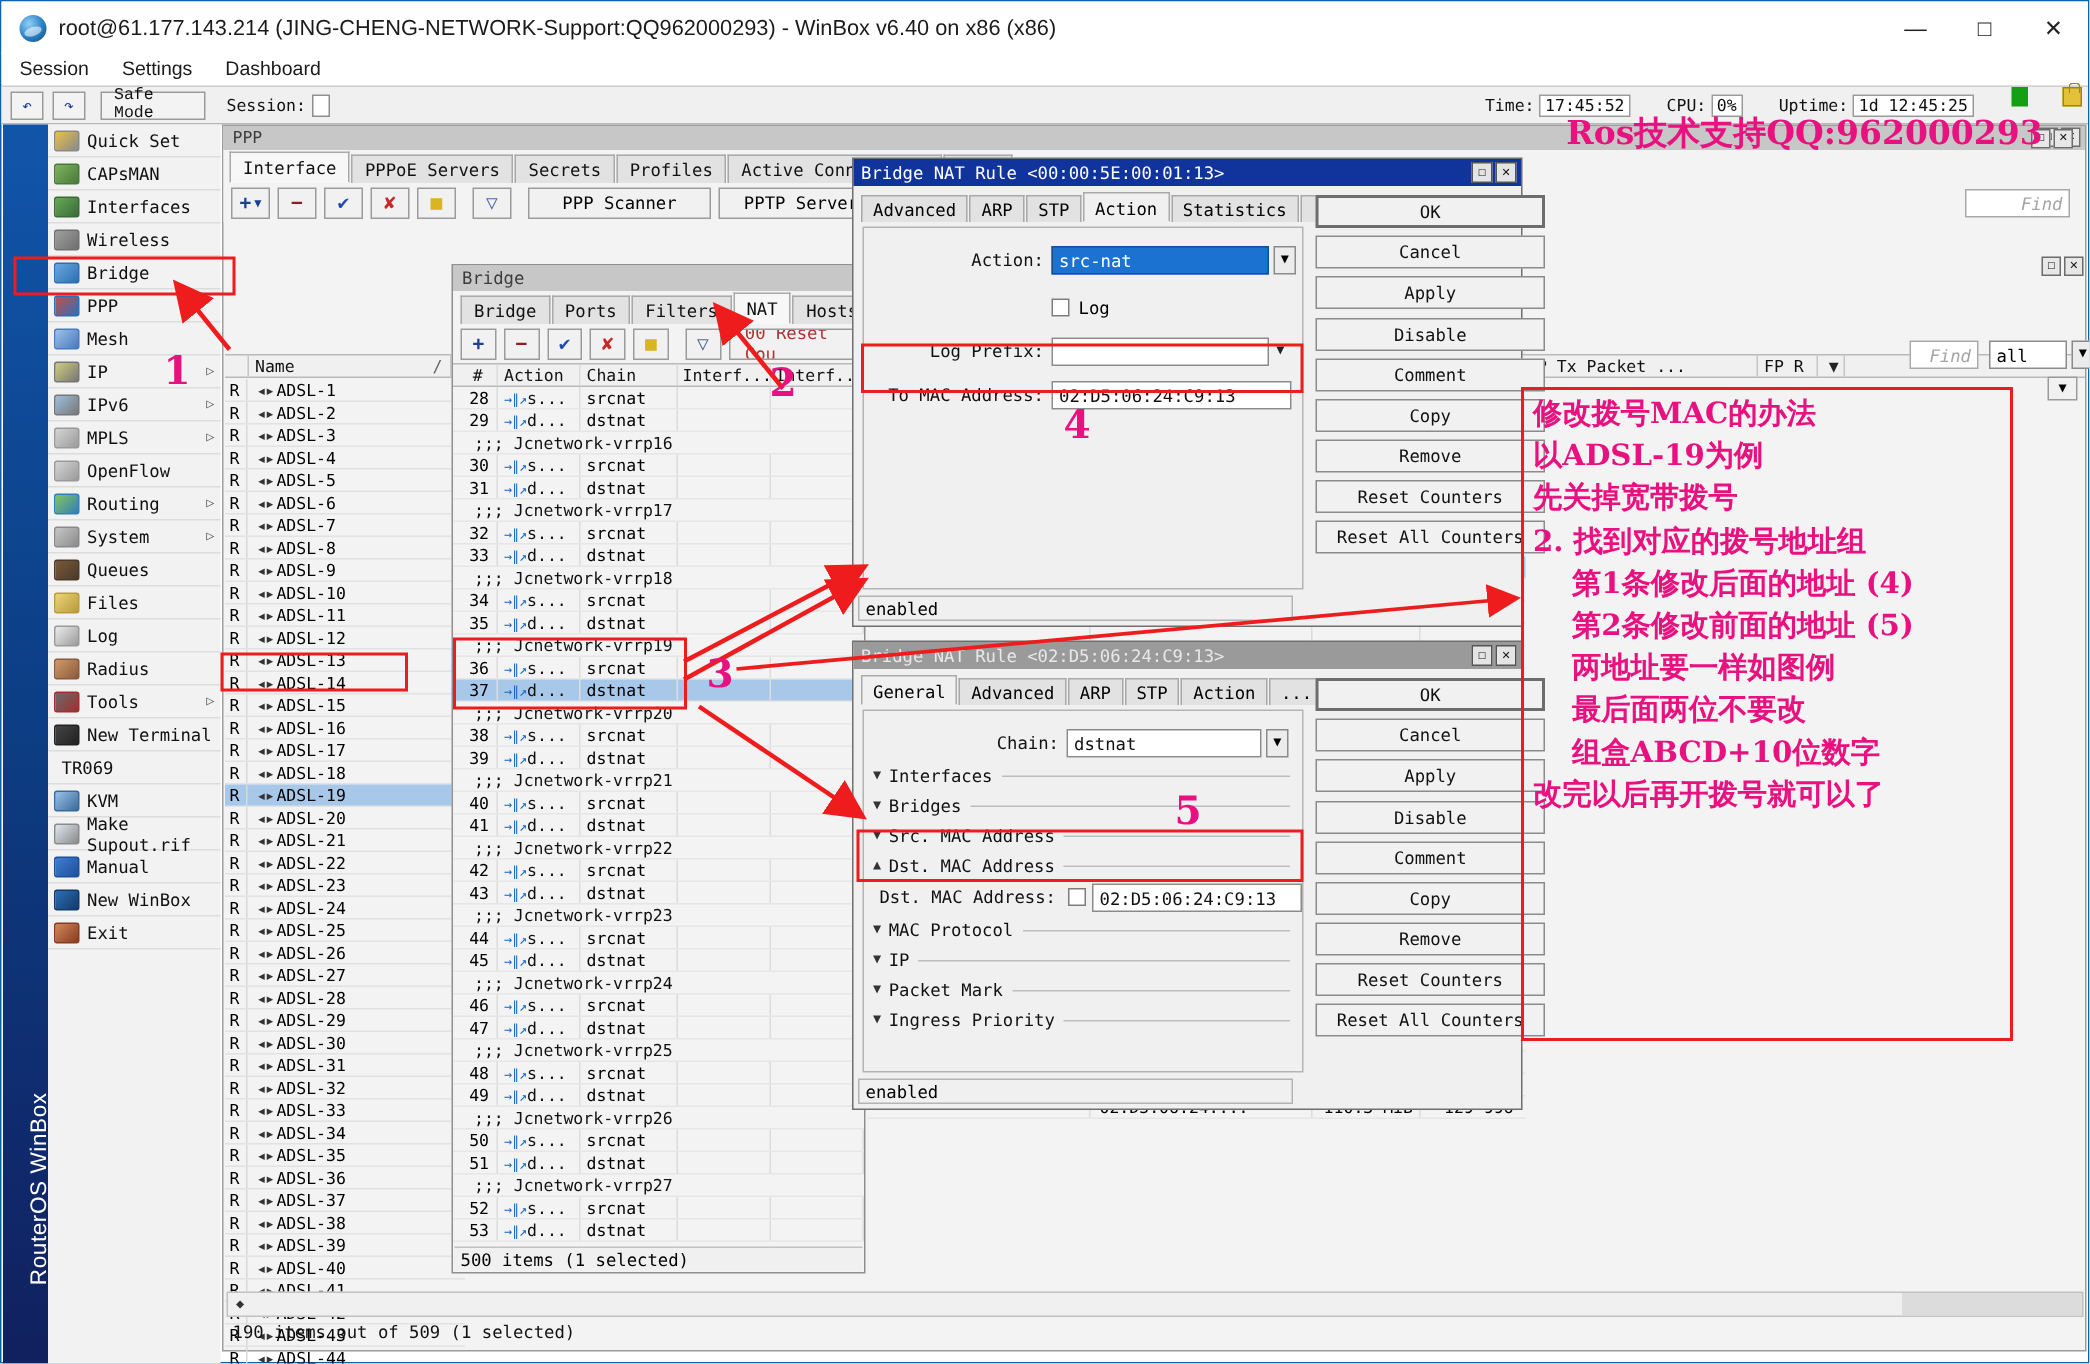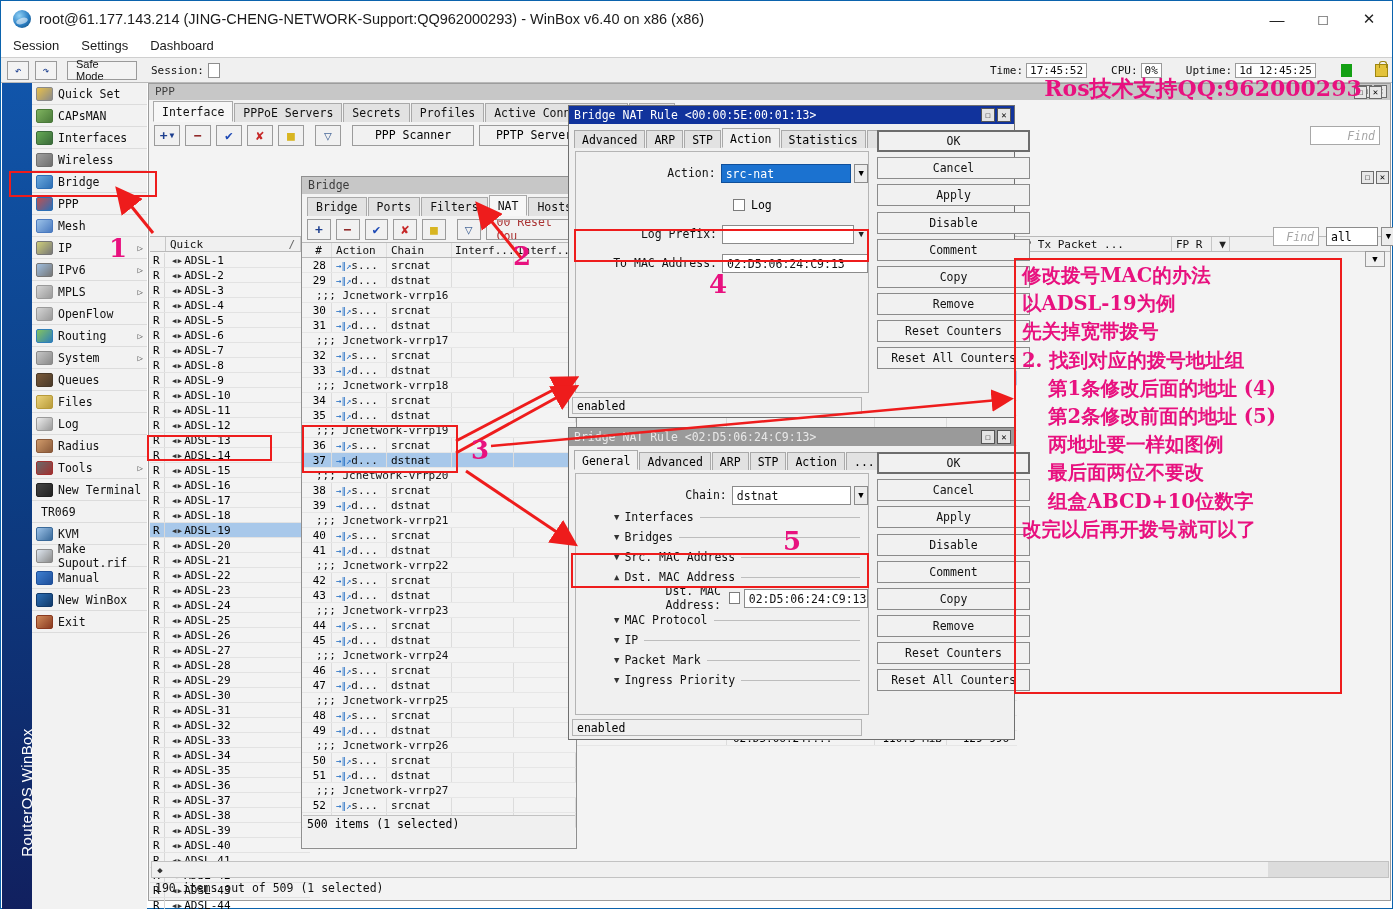--- a/index.html
+++ b/index.html
@@ -50,25 +50,25 @@
   #toolbar{
     position:absolute; left:0; top:56px; width:1391px; height:26px;
     background:#f0f0f0; border-top:1px solid #cfcfcf; border-bottom:1px solid #b9b9b9;
     display:flex; align-items:center;
   }
   .tbtn{
     height:19px; min-width:22px; margin-left:6px; background:#f3f3f3;
     border:1px solid #9a9a9a; display:flex;align-items:center;justify-content:center;
     font-size:11px; color:#1d3f8f; padding:0 4px;
   }
-  .tbtn.txt{ font-family:Liberation Sans, sans-serif; font-size:11px; color:#111; padding:0 8px;}
+  .tbtn.txt{ font-family:Liberation Mono, monospace; font-size:11px; color:#111; padding:0 8px;}
   #session-label{ margin-left:14px; font-size:11px; color:#111;}
   #session-box{ width:12px;height:15px;border:1px solid #8e8e8e;background:#fff;margin-left:4px;}
   #status-right{
-    position:absolute; right:4px; top:57px; height:24px; display:flex; align-items:center;
+    position:absolute; right:4px; top:57px; height:24px; display:flex; 
     font-size:11px; color:#111;gap:17px;
   }
   #status-right .kv{ margin-left:7px; display:flex; align-items:center;}
   #status-right .val{ border:1px solid #9a9a9a; background:#fff; padding:0 3px; margin-left:3px;}
   .sq-green{ width:11px;height:13px;background:#14a014;margin-left:8px;}
   .sq-lock{ width:13px;height:13px;background:#e3c23a;border:1px solid #9e8610;margin-left:6px;position:relative;}
   .sq-lock:before{content:"";position:absolute;left:3px;top:-4px;width:6px;height:6px;border:1.5px solid #9e8610;border-bottom:none;border-radius:3px 3px 0 0;}
   #side-strip{
     position:absolute; left:1px; top:82px; width:30px; height:826px;
     background:linear-gradient(180deg,#1155aa 0%, #0c3f86 45%, #11205f 100%);
@@ -154,41 +154,41 @@
   .nat-row.sel{ background:#a8c8ea; }
   .nat-row.cmt{ color:#111; }
   .c-num{ width:30px; text-align:right; padding-right:5px; border-right:1px solid #dcdcdc;}
   .c-act{ width:55px; padding-left:4px; border-right:1px solid #dcdcdc; color:#111;}
   .c-chain{ width:65px; padding-left:4px; border-right:1px solid #dcdcdc;}
   .c-if1{ width:62px; border-right:1px solid #dcdcdc; padding-left:3px;}
   .c-if2{ width:62px; border-right:1px solid #dcdcdc; padding-left:3px;}
   .c-cmt{ padding-left:14px; }
   .arr-ico{ color:#1565c0; font-size:9px; }
   #bridge-status{
-    position:absolute;left:1px;bottom:1px;width:272px;height:32px;background:#f0f0f0;
+    position:absolute;left:1px;bottom:1px;width:272px;height:16px;background:#f0f0f0;
     border-top:1px solid #c2c2c2;font-size:11.5px;line-height:16px;padding-left:4px;
   }
   
   #nat-ext{ position:absolute; left:576px; top:175px; width:440px; height:673px; }
   
   .dlg{ position:absolute; background:#f0f0f0; border:1px solid #6f6f6f; }
   .dlg-title{
     height:18px; color:#ffffff; font-size:11.5px; line-height:18px; padding-left:5px;
     display:flex; align-items:center;
   }
   .dlg-title.active{ background:#11339c; }
   .dlg-title.inactive{ background:#9a9a9a; color:#e8e8e8;}
   .dlg-title .ctl{ margin-left:auto; display:flex; gap:2px; margin-right:3px; }
   .dlg-title .ctl .mb{ width:14px;height:14px;background:#e4e4e4;border:1px solid #555; color:#111;
       font-size:9px;line-height:12px;text-align:center;}
   .dlg-tabs{ display:flex; align-items:flex-end; height:21px; padding-left:5px; margin-top:3px;}
   .dtab{ height:18px;padding:0 7px;line-height:18px;font-size:11.5px;background:#e2e2e2;
       border:1px solid #a9a9a9;border-bottom:none;margin-right:1px;}
   .dtab.sel{ background:#f0f0f0; height:20px;line-height:20px;border-bottom:1px solid #f0f0f0;}
-  .dlg-body{ position:relative; border:1px solid #b4b4b4; background:#f0f0f0;padding-left:32px; }
+  .dlg-body{ position:relative; border:1px solid #b4b4b4; background:#f0f0f0; }
   .frow{ display:flex; align-items:center; height:20px; margin-top:7px; }
   .flab{ text-align:right; font-size:11.5px; color:#111; }
   .finput{ height:19px; border:1px solid #8b8b8b; background:#ffffff; font-size:11.5px;
       line-height:19px; padding-left:4px; color:#111; }
   .finput.hl{ background:#1b72d0; color:#ffffff; border:1px solid #0f4f9a; }
   .spin{ width:15px;height:19px;border:1px solid #8b8b8b;background:#ececec;margin-left:3px;
       font-size:9px;text-align:center;line-height:17px;}
   .chk{ width:12px;height:12px;border:1px solid #7c7c7c;background:#fff;}
   .sect{ display:flex; align-items:center; height:16px; margin-top:4px; font-size:11.5px; color:#111;}
   .sect .tri{ margin:0 5px 0 6px; font-size:9px; color:#333;}
@@ -405,21 +405,21 @@
       <div class="wbtn" style="margin-left:6px;width:122px;">PPP Scanner</div>
       <div class="wbtn" style="width:110px;">PPTP Server</div>
       <div class="wbtn" style="width:100px;">SSTP Ser</div>
       <div class="findbox">
         <div class="find-input">Find</div>
       </div>
     </div>
 
     <div class="thead" style="position:absolute;left:1px;top:152px;width:1240px;">
       <div class="th" style="width:16px;"></div>
-      <div class="th" style="width:135px;"><span>Quick</span><span style="position:absolute;right:5px;top:0;color:#666;">/</span></div>
+      <div class="th" style="width:135px;"><span>Name</span><span style="position:absolute;right:5px;top:0;color:#666;">/</span></div>
       <div class="th" style="width:220px;">Type</div>
       <div class="th" style="width:100px;">Actual MTU</div>
       <div class="th" style="width:68px;">L2 MTU</div>
       <div class="th" style="width:160px;">Tx</div>
       <div class="th" style="width:165px;">FP Rx</div>
       <div class="th" style="width:158px;">FP Tx Packet ...</div>
       <div class="th" style="width:40px;">FP R</div>
       <div class="th" style="width:18px;text-align:center;color:#222;">▼</div>
     </div>
 

